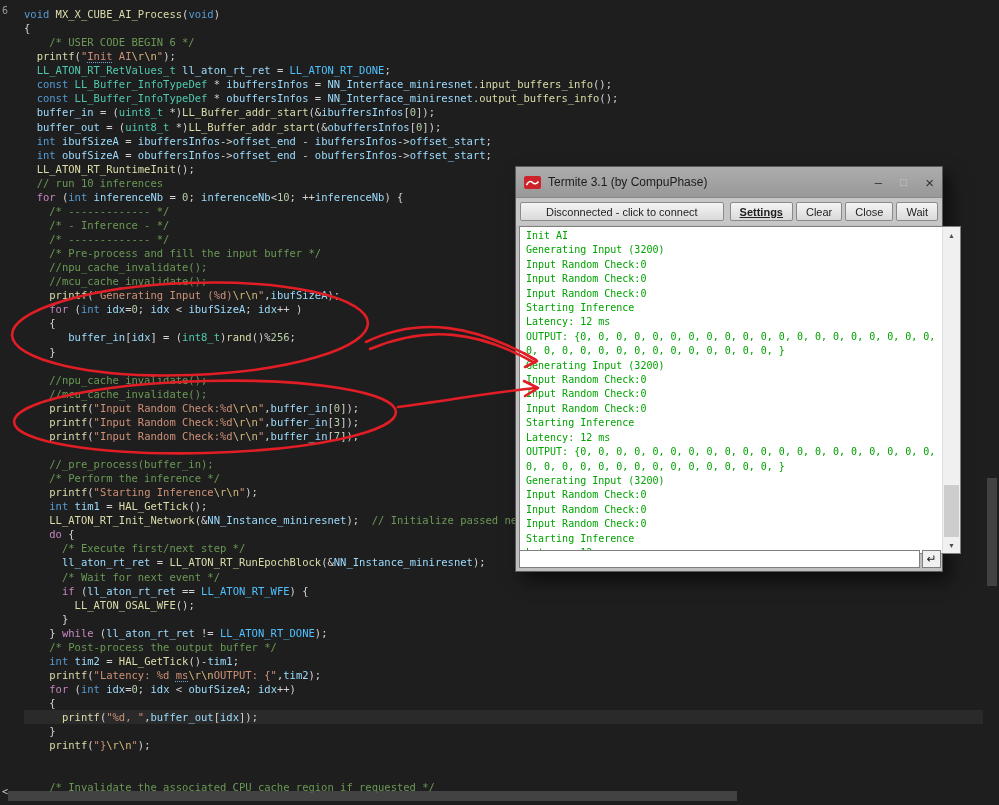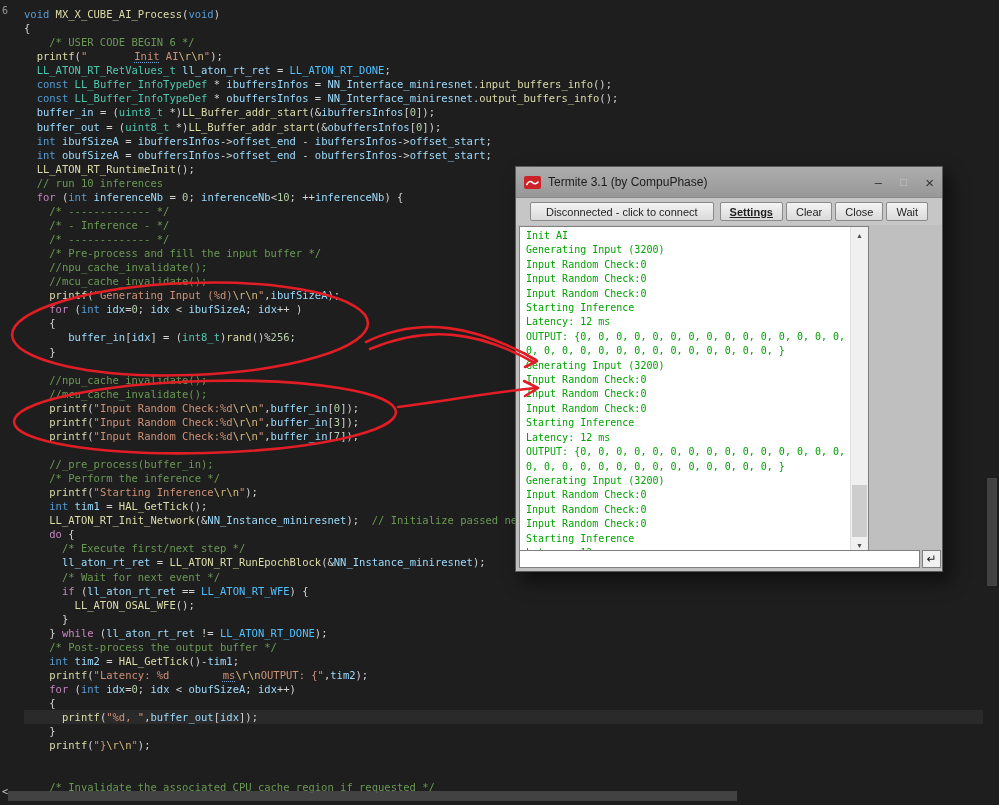--- a/index.html
+++ b/index.html
@@ -10,46 +10,46 @@
   .gutter-glyph{position:absolute;color:#9a9a9a;font-size:10px;z-index:2;}
   .gutter-top{left:2px;top:5px;}
   .gutter-bottom{left:2px;top:786px;color:#cfcfcf;}
   .code{position:absolute;left:24px;top:7px;right:16px;font-size:10.5px;line-height:14.07px;
         white-space:pre;color:#d4d4d4;}
   .code-line{height:14.07px;}
   .code-line.current{background:rgba(255,255,255,0.055);}
   .tk-p{color:#d4d4d4}.tk-k{color:#569cd6}.tk-c{color:#c586c0}.tk-t{color:#4ec9b0}
   .tk-f{color:#dcdcaa}.tk-s{color:#ce9178}.tk-e{color:#d7ba7d}.tk-m{color:#6a9955}
   .tk-n{color:#b5cea8}.tk-v{color:#9cdcfe}.tk-E{color:#4fc1ff;}
-  .tk-u{text-decoration:underline dotted #6aa2d8;text-underline-offset:2px;margin-left:47px;}
+  .tk-u{text-decoration:underline dotted #6aa2d8;text-underline-offset:2px;}
 
   .vscroll-thumb{position:absolute;right:2px;top:478px;width:10px;height:108px;background:#4f4f4f;opacity:.75;z-index:3;}
   .hscroll-thumb{position:absolute;left:8px;top:791px;width:729px;height:10px;background:#4f4f4f;opacity:.75;z-index:3;}
 
   
   .termite{position:absolute;left:515px;top:166px;width:428px;height:406px;box-sizing:border-box;
            background:#bfbfbf;border:1px solid #5a5a5a;box-shadow:7px 9px 16px rgba(0,0,0,.55);z-index:5;
            font-family:"Liberation Sans",sans-serif;}
   .titlebar{height:30px;background:linear-gradient(#adadad,#989898);display:flex;align-items:center;
             padding:0 8px;gap:7px;border-bottom:1px solid #8a8a8a;}
   .title-text{font-size:12px;color:#1c1c1c;}
   .win-controls{margin-left:auto;display:flex;align-items:center;gap:18px;}
   .win-btn{color:#333;font-size:13px;line-height:1;cursor:default;}
   .win-btn.max{color:#c2c2c2;font-size:12px;}
   .win-btn.close{font-size:15px;}
 
-  .toolbar{height:27px;background:#c6c6c6;display:flex;align-items:center;padding:0 14px;gap:3px;}
+  .toolbar{height:27px;background:#c6c6c6;display:flex;align-items:center;padding:0 4px;gap:3px;}
   .btn{font-size:11px;background:linear-gradient(#f4f4f4,#dadada);border:1px solid #8a8a8a;
        border-radius:2px;height:19px;display:flex;align-items:center;justify-content:center;
        color:#1e1e1e;padding:0 9px;box-sizing:border-box;}
   .btn-connect{width:232px;}
   .tb-spacer{flex:1;}
   .btn-settings{font-weight:bold;text-decoration:underline;}
 
-  .term-area{position:absolute;left:3px;top:59px;width:350px;height:328px;box-sizing:border-box;
+  .term-area{position:absolute;left:3px;top:59px;width:442px;height:328px;box-sizing:border-box;
              background:#fff;border:1px solid #7f7f7f;}
   .term-output{position:absolute;left:6px;top:2px;right:20px;bottom:2px;overflow:hidden;
                font-family:"DejaVu Sans Mono",monospace;font-size:10px;line-height:14.4px;
                color:#00a300;white-space:pre;}
   .term-scrollbar{position:absolute;top:0;right:0;bottom:0;width:17px;background:#f0f0f0;border-left:1px solid #dfdfdf;}
   .scroll-arrow{position:absolute;left:0;width:17px;height:16px;display:flex;align-items:center;
                 justify-content:center;font-size:7px;color:#505050;background:#f0f0f0;}
   .scroll-up{top:0;}
   .scroll-down{bottom:0;}
   .scroll-thumb{position:absolute;left:1px;top:258px;width:15px;height:52px;background:#cdcdcd;}

